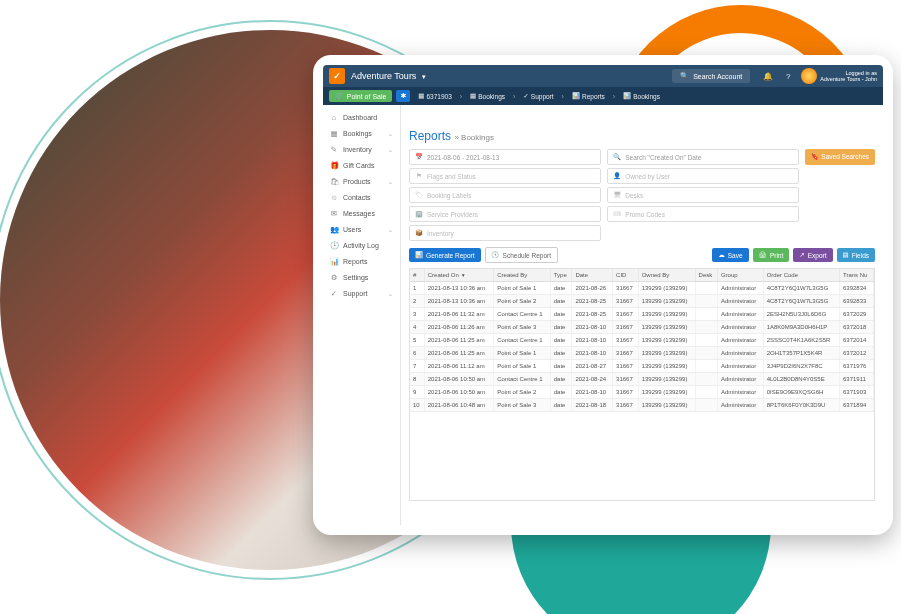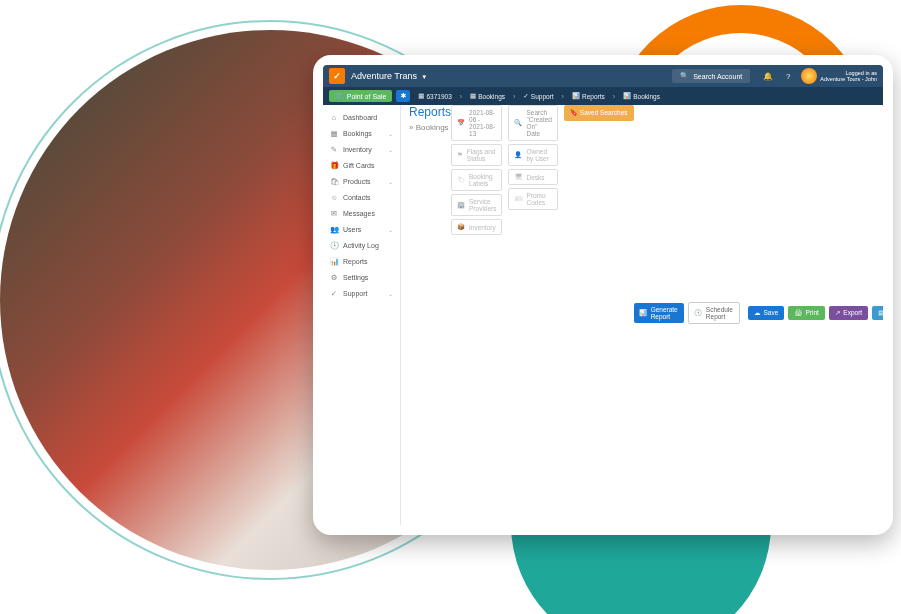--- a/index.html
+++ b/index.html
@@ -29,21 +29,21 @@
 .tb-sep { opacity: 0.5; }
 .tb-blue-btn { background: #1976d2; border-radius: 2px; padding: 2px 4px; font-size: 7px; }
 
 .body { flex: 1; display: flex; overflow: hidden; }
 .sidebar { width: 78px; border-right: 1px solid #e5e5e5; padding: 4px 0; }
 .nav-item { display: flex; align-items: center; padding: 3.5px 7px; font-size: 7px; color: #555; justify-content: space-between; }
 .nav-item .nleft { display: flex; align-items: center; gap: 5px; }
 .nav-icon { width: 8px; font-size: 7.5px; color: #888; text-align: center; }
 .nav-chev { font-size: 6px; color: #aaa; }
 
-.main { flex: 1; padding: 0 8px; overflow: hidden; display: flex; }
+.main { flex: 1; padding: 24px 8px; overflow: hidden; display: flex; flex-direction: column; }
 .page-title { font-size: 12px; color: #1976d2; margin-bottom: 6px; }
 .page-title .crumb { font-size: 8px; color: #888; }
 
 .filters { display: flex; gap: 6px; margin-bottom: 6px; }
 .filter-col { flex: 1; display: flex; flex-direction: column; gap: 3px; }
 .filter-field { border: 1px solid #ddd; border-radius: 2px; padding: 3px 5px; font-size: 6.5px; color: #999; display: flex; align-items: center; gap: 4px; background: #fff; }
 .filter-field.muted { color: #bbb; }
 .filter-field .ficon { width: 8px; text-align: center; }
 .saved-searches { background: #f0ad4e; color: #fff; border-radius: 2px; padding: 4px 6px; font-size: 6.5px; align-self: flex-start; white-space: nowrap; }
 
@@ -71,21 +71,21 @@
 <div class="bg-circle-teal"></div>
 <div class="bg-circle-photo"></div>
 <div class="bg-ring-teal"></div>
 
 <div class="tablet">
 <div class="screen">
 
   <div class="topbar">
     <div class="logo-box">✓</div>
     <div class="app-title">
-      <span>Adventure Trans</span>
+      <span>Adventure Tours</span>
       <span class="caret">▾</span>
     </div>
     <div class="topbar-spacer"></div>
     <div class="search-account">
       <span>🔍</span>
       <span>Search Account</span>
     </div>
     <div class="topbar-icon">🔔</div>
     <div class="topbar-icon">?</div>
     <div class="avatar"></div>

